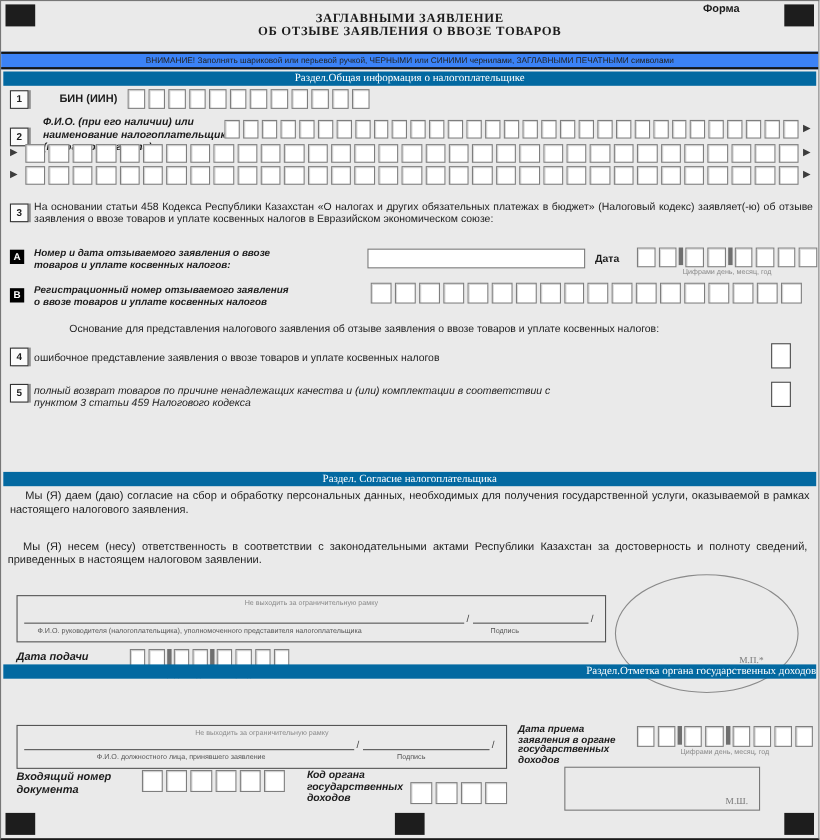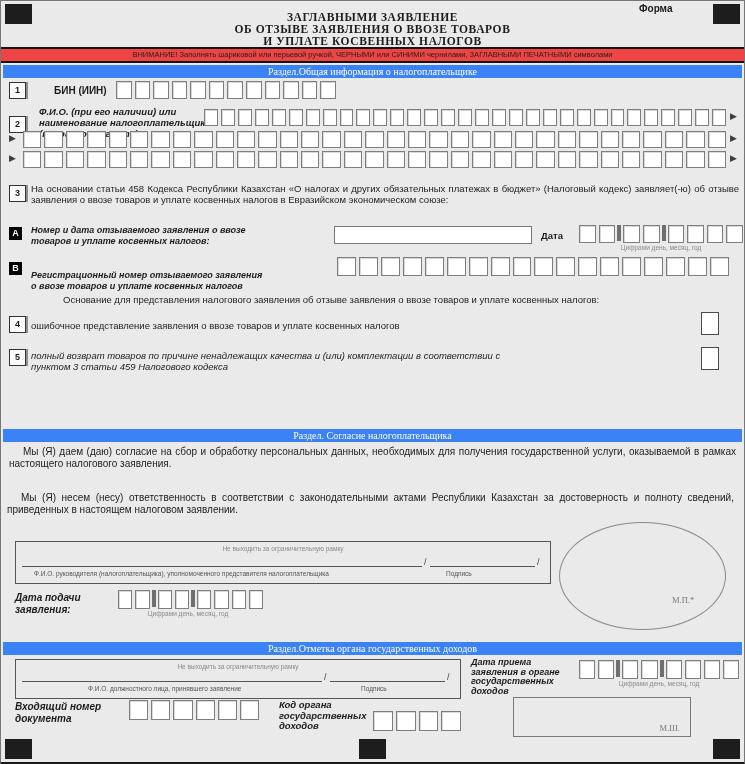--- a/index.html
+++ b/index.html
@@ -6,24 +6,24 @@
   #form{
     position:relative;width:743px;height:761px;background:#eaeaea;
     border:1px solid #777;border-bottom:3px solid #1a1a1a;
     font-family:"Liberation Sans",sans-serif;color:#1c1c1c;overflow:hidden;
   }
   .abs{position:absolute;}
   .corner{position:absolute;width:27px;height:20px;background:#1d1d1d;}
   .form-label{font-weight:bold;font-size:10px;}
   .title{width:100%;text-align:center;font-family:"Liberation Serif",serif;
     font-weight:bold;font-size:11.5px;line-height:11.5px;letter-spacing:0.6px;}
-  .attention{left:0;width:100%;height:12px;background:#ef4444;
+  .attention{left:0;width:100%;height:12px;background:#3b82f6;
     border-top:2px solid #141414;border-bottom:2px solid #141414;
     font-size:7.5px;line-height:12px;text-align:center;color:#222;}
-  .secbar{left:2px;width:739px;height:13px;background:#3b82f6;color:#fff;
+  .secbar{left:2px;width:739px;height:13px;background:#0369a1;color:#fff;
     font-family:"Liberation Serif",serif;font-size:10px;line-height:13px;text-align:center;}
   .numbox{width:15px;height:15px;background:#fbfbfb;border:1px solid #333;
     box-shadow:2px 0 0 #8f8f8f;font-size:9px;font-weight:bold;text-align:center;line-height:15px;}
   .charbox{width:13px;height:13px;background:#000;color:#fff;font-size:9px;
     font-weight:bold;text-align:center;line-height:13px;}
   .lbl-b{font-weight:bold;font-size:9.5px;line-height:11px;}
   .lbl{font-size:9.5px;line-height:11px;}
   .preline{white-space:pre-line;font-style:italic;}
   .para-sans{font-size:9.5px;line-height:10.5px;text-align:justify;}
   .para-serif{font-family:Liberation Sans, sans-serif;font-size:10px;line-height:11.5px;
@@ -53,21 +53,20 @@
 
   <div class="corner" style="left:4px;top:3px;"></div>
   <div class="corner" style="left:712px;top:3px;"></div>
   <div class="corner" style="left:4px;top:738px;"></div>
   <div class="corner" style="left:358px;top:738px;"></div>
   <div class="corner" style="left:712px;top:738px;"></div>
 
   <div class="abs form-label" style="left:638px;top:2px;">Форма</div>
   <div class="abs title" style="top:11px;">ЗАГЛАВНЫМИ ЗАЯВЛЕНИЕ</div>
   <div class="abs title" style="top:23px;">ОБ ОТЗЫВЕ ЗАЯВЛЕНИЯ О ВВОЗЕ ТОВАРОВ</div>
-  <div class="abs title" style="top:35px;">И УПЛАТЕ КОСВЕННЫХ НАЛОГОВ</div>
   <div class="abs attention" style="top:46px;">ВНИМАНИЕ! Заполнять шариковой или перьевой ручкой, ЧЕРНЫМИ или СИНИМИ чернилами, ЗАГЛАВНЫМИ ПЕЧАТНЫМИ символами</div>
 
   <div class="abs secbar" style="top:64px;">Раздел.Общая информация о налогоплательщике</div>
 
   <div class="abs numbox" style="left:8px;top:81px;">1</div>
   <div class="abs lbl-b" style="left:38px;top:84px;font-size:10px;padding-left:15px;">БИН (ИИН)</div>
   <div class="abs cells" style="left:115px;top:80px;width:220px;height:16px;">
       <div class="cell"></div>
       <div class="cell"></div>
       <div class="cell"></div>
@@ -213,21 +212,21 @@
       <div class="cell"></div>
       <div class="dsep"></div>
       <div class="cell"></div>
       <div class="cell"></div>
       <div class="cell"></div>
       <div class="cell"></div>
     </div>
   <div class="abs graycap" style="left:578px;top:243px;width:164px;">Цифрами день, месяц, год</div>
 
   <div class="abs charbox" style="left:8px;top:261px;">В</div>
-  <div class="abs lbl-b preline" style="left:30px;top:257px;width:260px;font-size:9px;line-height:10.5px;margin-top:12px;">Регистрационный номер отзываемого заявления
+  <div class="abs lbl-b preline" style="left:30px;top:257px;width:260px;font-size:9px;line-height:10.5px;">Регистрационный номер отзываемого заявления
 о ввозе товаров и уплате косвенных налогов</div>
   <div class="abs cells" style="left:336px;top:256px;width:392px;height:17px;">
       <div class="cell"></div>
       <div class="cell"></div>
       <div class="cell"></div>
       <div class="cell"></div>
       <div class="cell"></div>
       <div class="cell"></div>
       <div class="cell"></div>
       <div class="cell"></div>
@@ -282,21 +281,21 @@
       <div class="cell"></div>
       <div class="cell"></div>
       <div class="dsep"></div>
       <div class="cell"></div>
       <div class="cell"></div>
       <div class="cell"></div>
       <div class="cell"></div>
     </div>
   <div class="abs graycap" style="left:112px;top:609px;width:150px;">Цифрами день, месяц, год</div>
 
-  <div class="abs secbar" style="top:641px;">Раздел.Отметка органа государственных доходов</div>
+  <div class="abs secbar" style="top:603px;text-align:right;">Раздел.Отметка органа государственных доходов</div>
 
   <div class="abs frame" style="left:14px;top:658px;width:444px;height:38px;">
     <div class="cap">Не выходить за ограничительную рамку</div>
     <div class="sline" style="left:6px;top:0;width:300px;height:21px;"></div>
     <div class="slash" style="left:308px;top:12px;">/</div>
     <div class="sline" style="left:314px;top:0;width:115px;height:21px;"></div>
     <div class="slash" style="left:431px;top:12px;">/</div>
     <div class="under" style="left:72px;top:25px;">Ф.И.О. должностного лица, принявшего заявление</div>
     <div class="under" style="left:345px;top:25px;">Подпись</div>
   </div>

